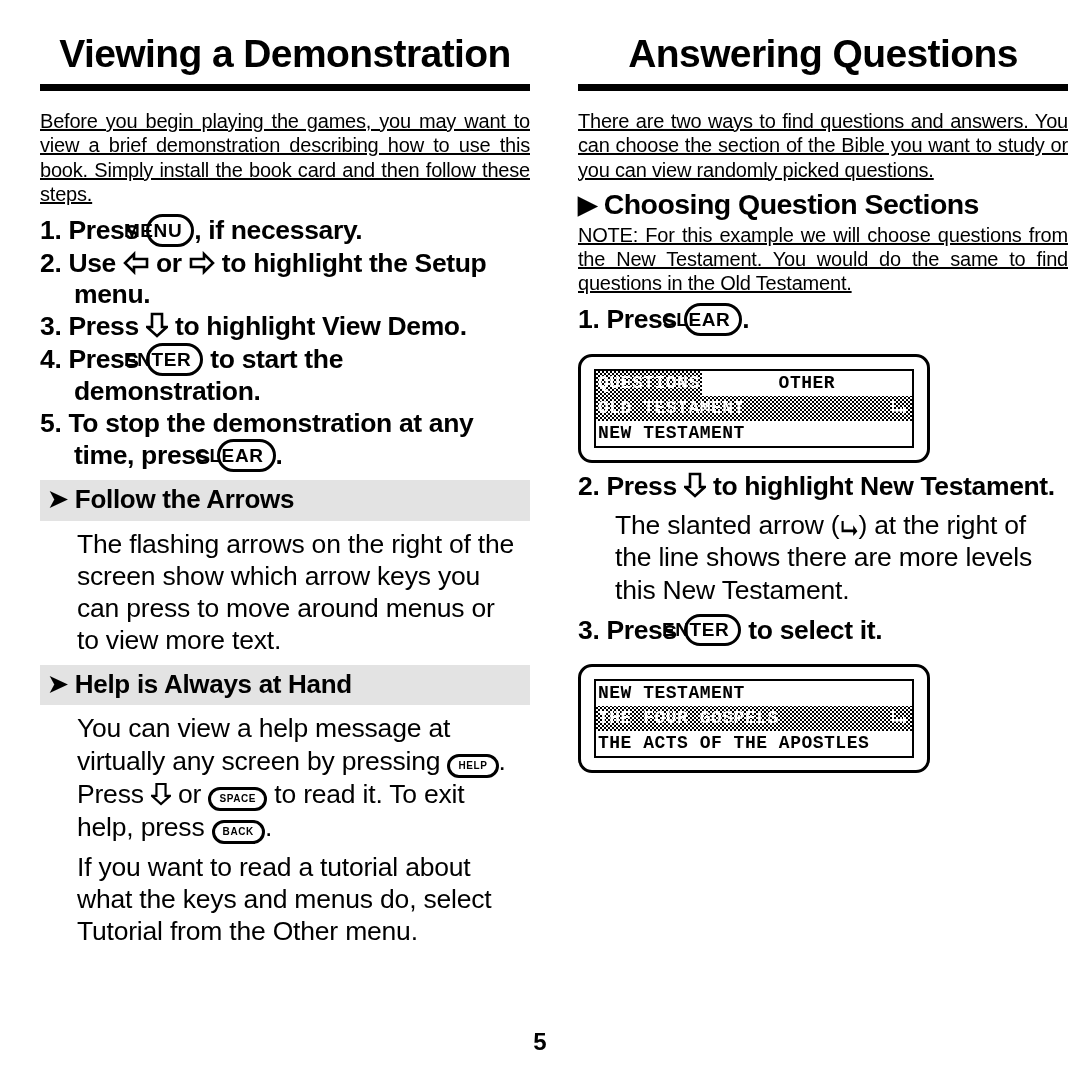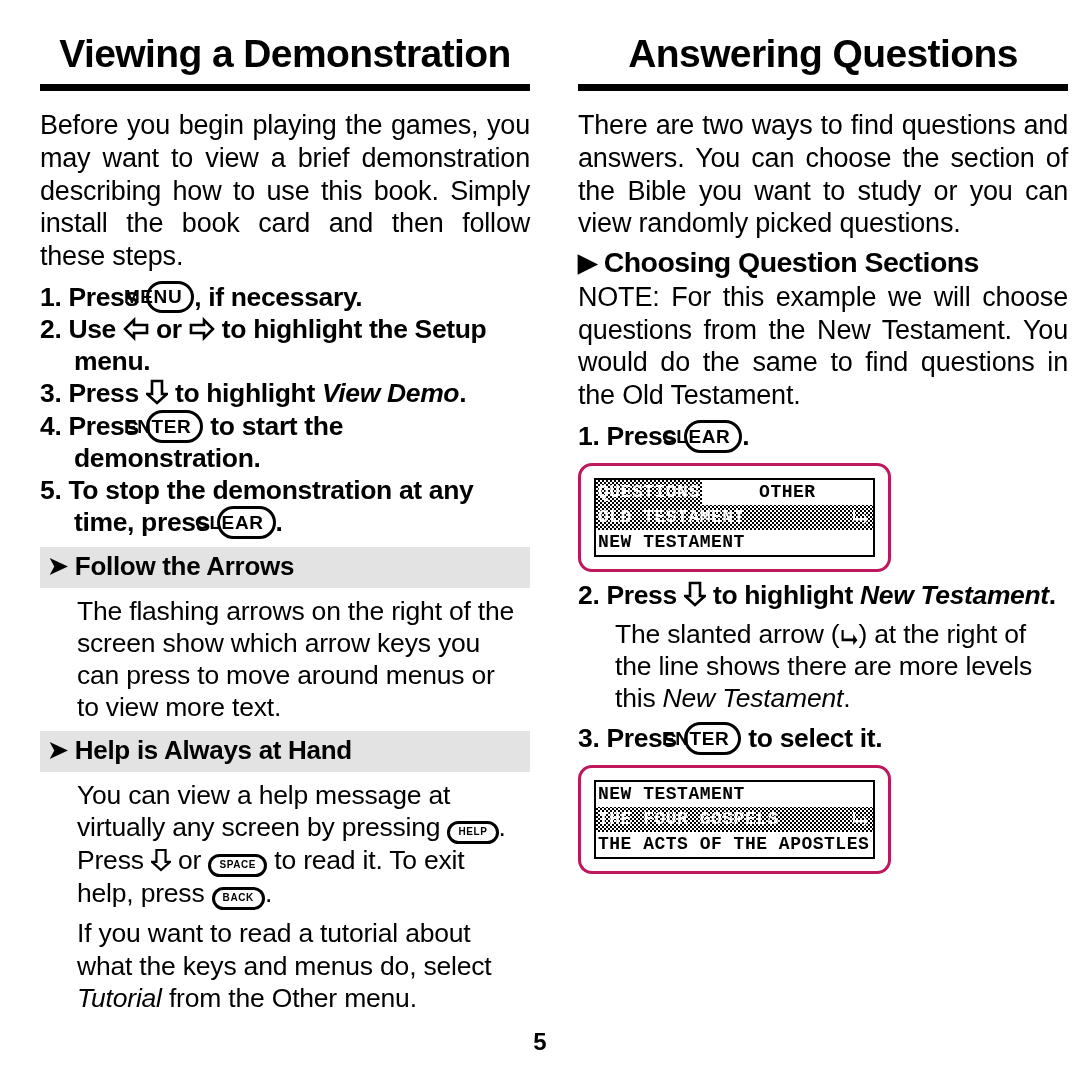--- a/index.html
+++ b/index.html
@@ -43,26 +43,27 @@
   }
   .rule {
     height: 7px;
     background: #000;
     margin-top: 9px;
     margin-bottom: 18px;
   }
 
   
   p.body {
-    font-size: 27px;
+    font-size: 20px;
     line-height: 1.215;
     margin: 0 0 0 0;
     text-align: justify;
     text-justify: inter-word;
     letter-spacing: -0.2px;
+    text-decoration: underline;
   }
 
   
   ol.steps {
     list-style: none;
     margin: 8px 0 0 0;
     padding: 0;
   }
   ol.steps li {
     font-size: 26.5px;
@@ -137,29 +138,29 @@
   .key.inbody { vertical-align: 1px; }
 
   
   .arrow {
     display: inline-block;
     vertical-align: -3px;
   }
   .arrow svg { display: block; }
 
   
-  .it { font-style: italic; }
+  .it { }
 
   
   .lcd-wrap {
-    border: 3px solid #be185d;
+    border: 3px solid #000000;
     border-radius: 14px;
     padding: 12px 13px;
-    margin: 10px 0 8px 0;
-    width: 313px;
+    margin: 18px 0 8px 0;
+    width: 352px;
     box-sizing: border-box;
     background: #fff;
   }
   .lcd {
     border: 2px solid #000;
     background: #fff;
     
     background-image:
       linear-gradient(45deg, #000 25%, transparent 25%, transparent 75%, #000 75%),
       linear-gradient(45deg, #000 25%, transparent 25%, transparent 75%, #000 75%);

